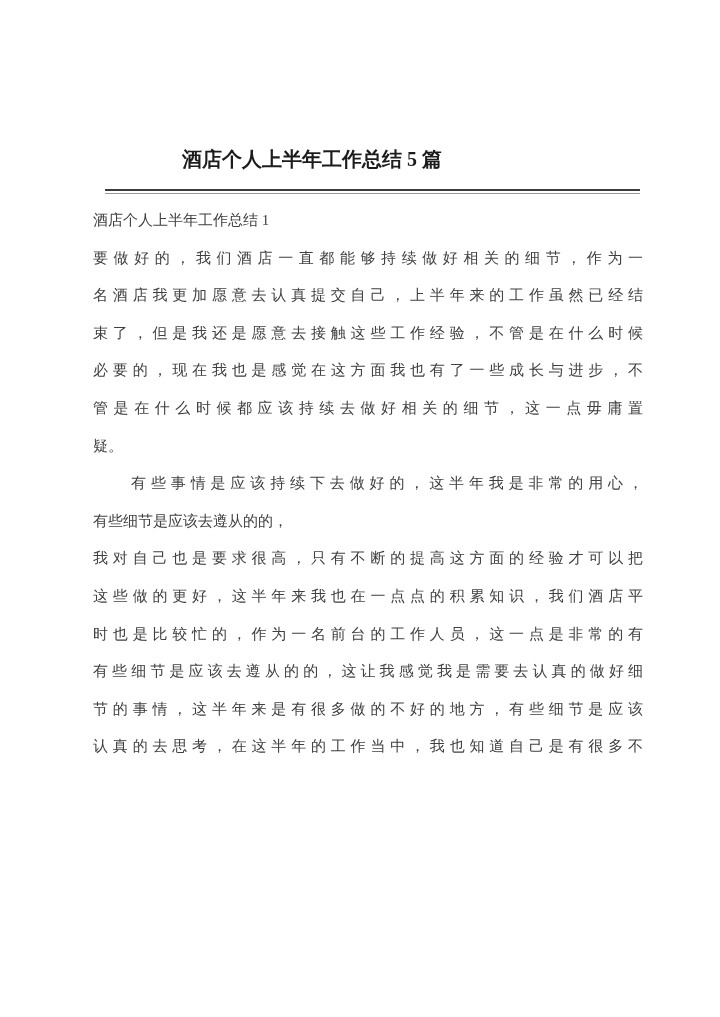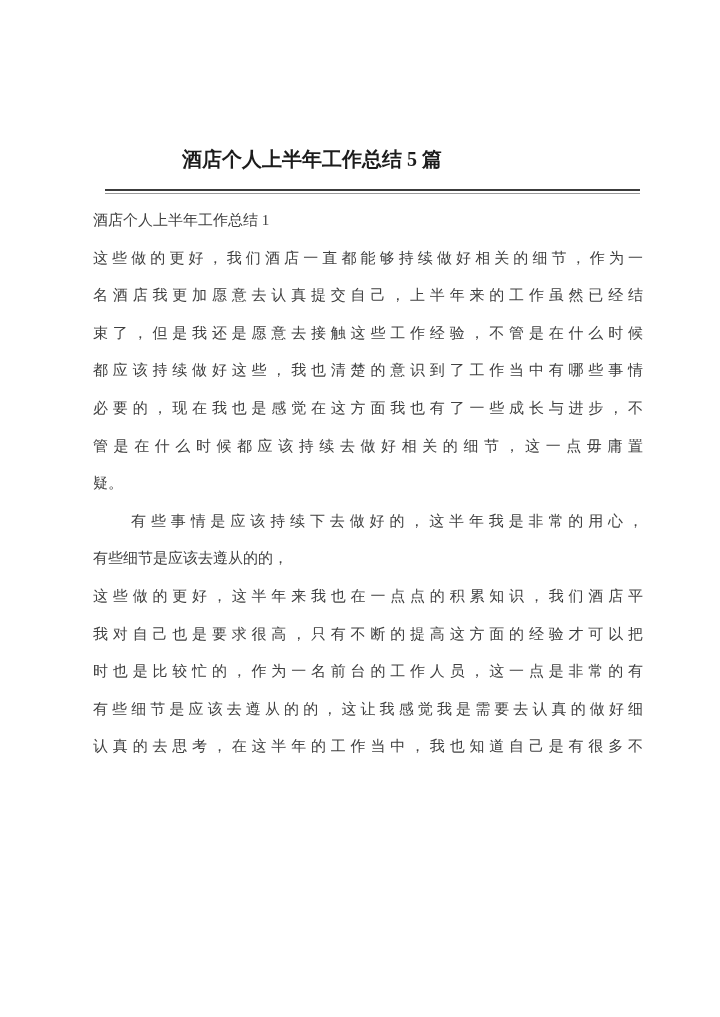--- a/index.html
+++ b/index.html
@@ -64,29 +64,29 @@
 
 <div class="page">
 
   <div class="doc-title">酒店个人上半年工作总结 5 篇</div>
 
   <div class="divider"></div>
 
   <div class="doc-body">
     <div class="line">酒店个人上半年工作总结 1</div>
 
-      <div class="line full">这些做的更好，我们酒店一直都能够持续做好相关的细节，作为一</div>
+      <div class="line full">要做好的，我们酒店一直都能够持续做好相关的细节，作为一</div>
       <div class="line full">名酒店我更加愿意去认真提交自己，上半年来的工作虽然已经结</div>
       <div class="line full">束了，但是我还是愿意去接触这些工作经验，不管是在什么时候</div>
-      <div class="line full">都应该持续做好这些，我也清楚的意识到了工作当中有哪些事情</div>
       <div class="line full">必要的，现在我也是感觉在这方面我也有了一些成长与进步，不</div>
       <div class="line full">管是在什么时候都应该持续去做好相关的细节，这一点毋庸置</div>
       <div class="line">疑。</div>
       <div class="line full indent">有些事情是应该持续下去做好的，这半年我是非常的用心，</div>
       <div class="line">有些细节是应该去遵从的的，</div>
+      <div class="line full">我对自己也是要求很高，只有不断的提高这方面的经验才可以把</div>
       <div class="line full">这些做的更好，这半年来我也在一点点的积累知识，我们酒店平</div>
-      <div class="line full">我对自己也是要求很高，只有不断的提高这方面的经验才可以把</div>
       <div class="line full">时也是比较忙的，作为一名前台的工作人员，这一点是非常的有</div>
       <div class="line full">有些细节是应该去遵从的的，这让我感觉我是需要去认真的做好细</div>
+      <div class="line full">节的事情，这半年来是有很多做的不好的地方，有些细节是应该</div>
       <div class="line full">认真的去思考，在这半年的工作当中，我也知道自己是有很多不</div>
     </div>
 
 </div>
 
 </body></html>

